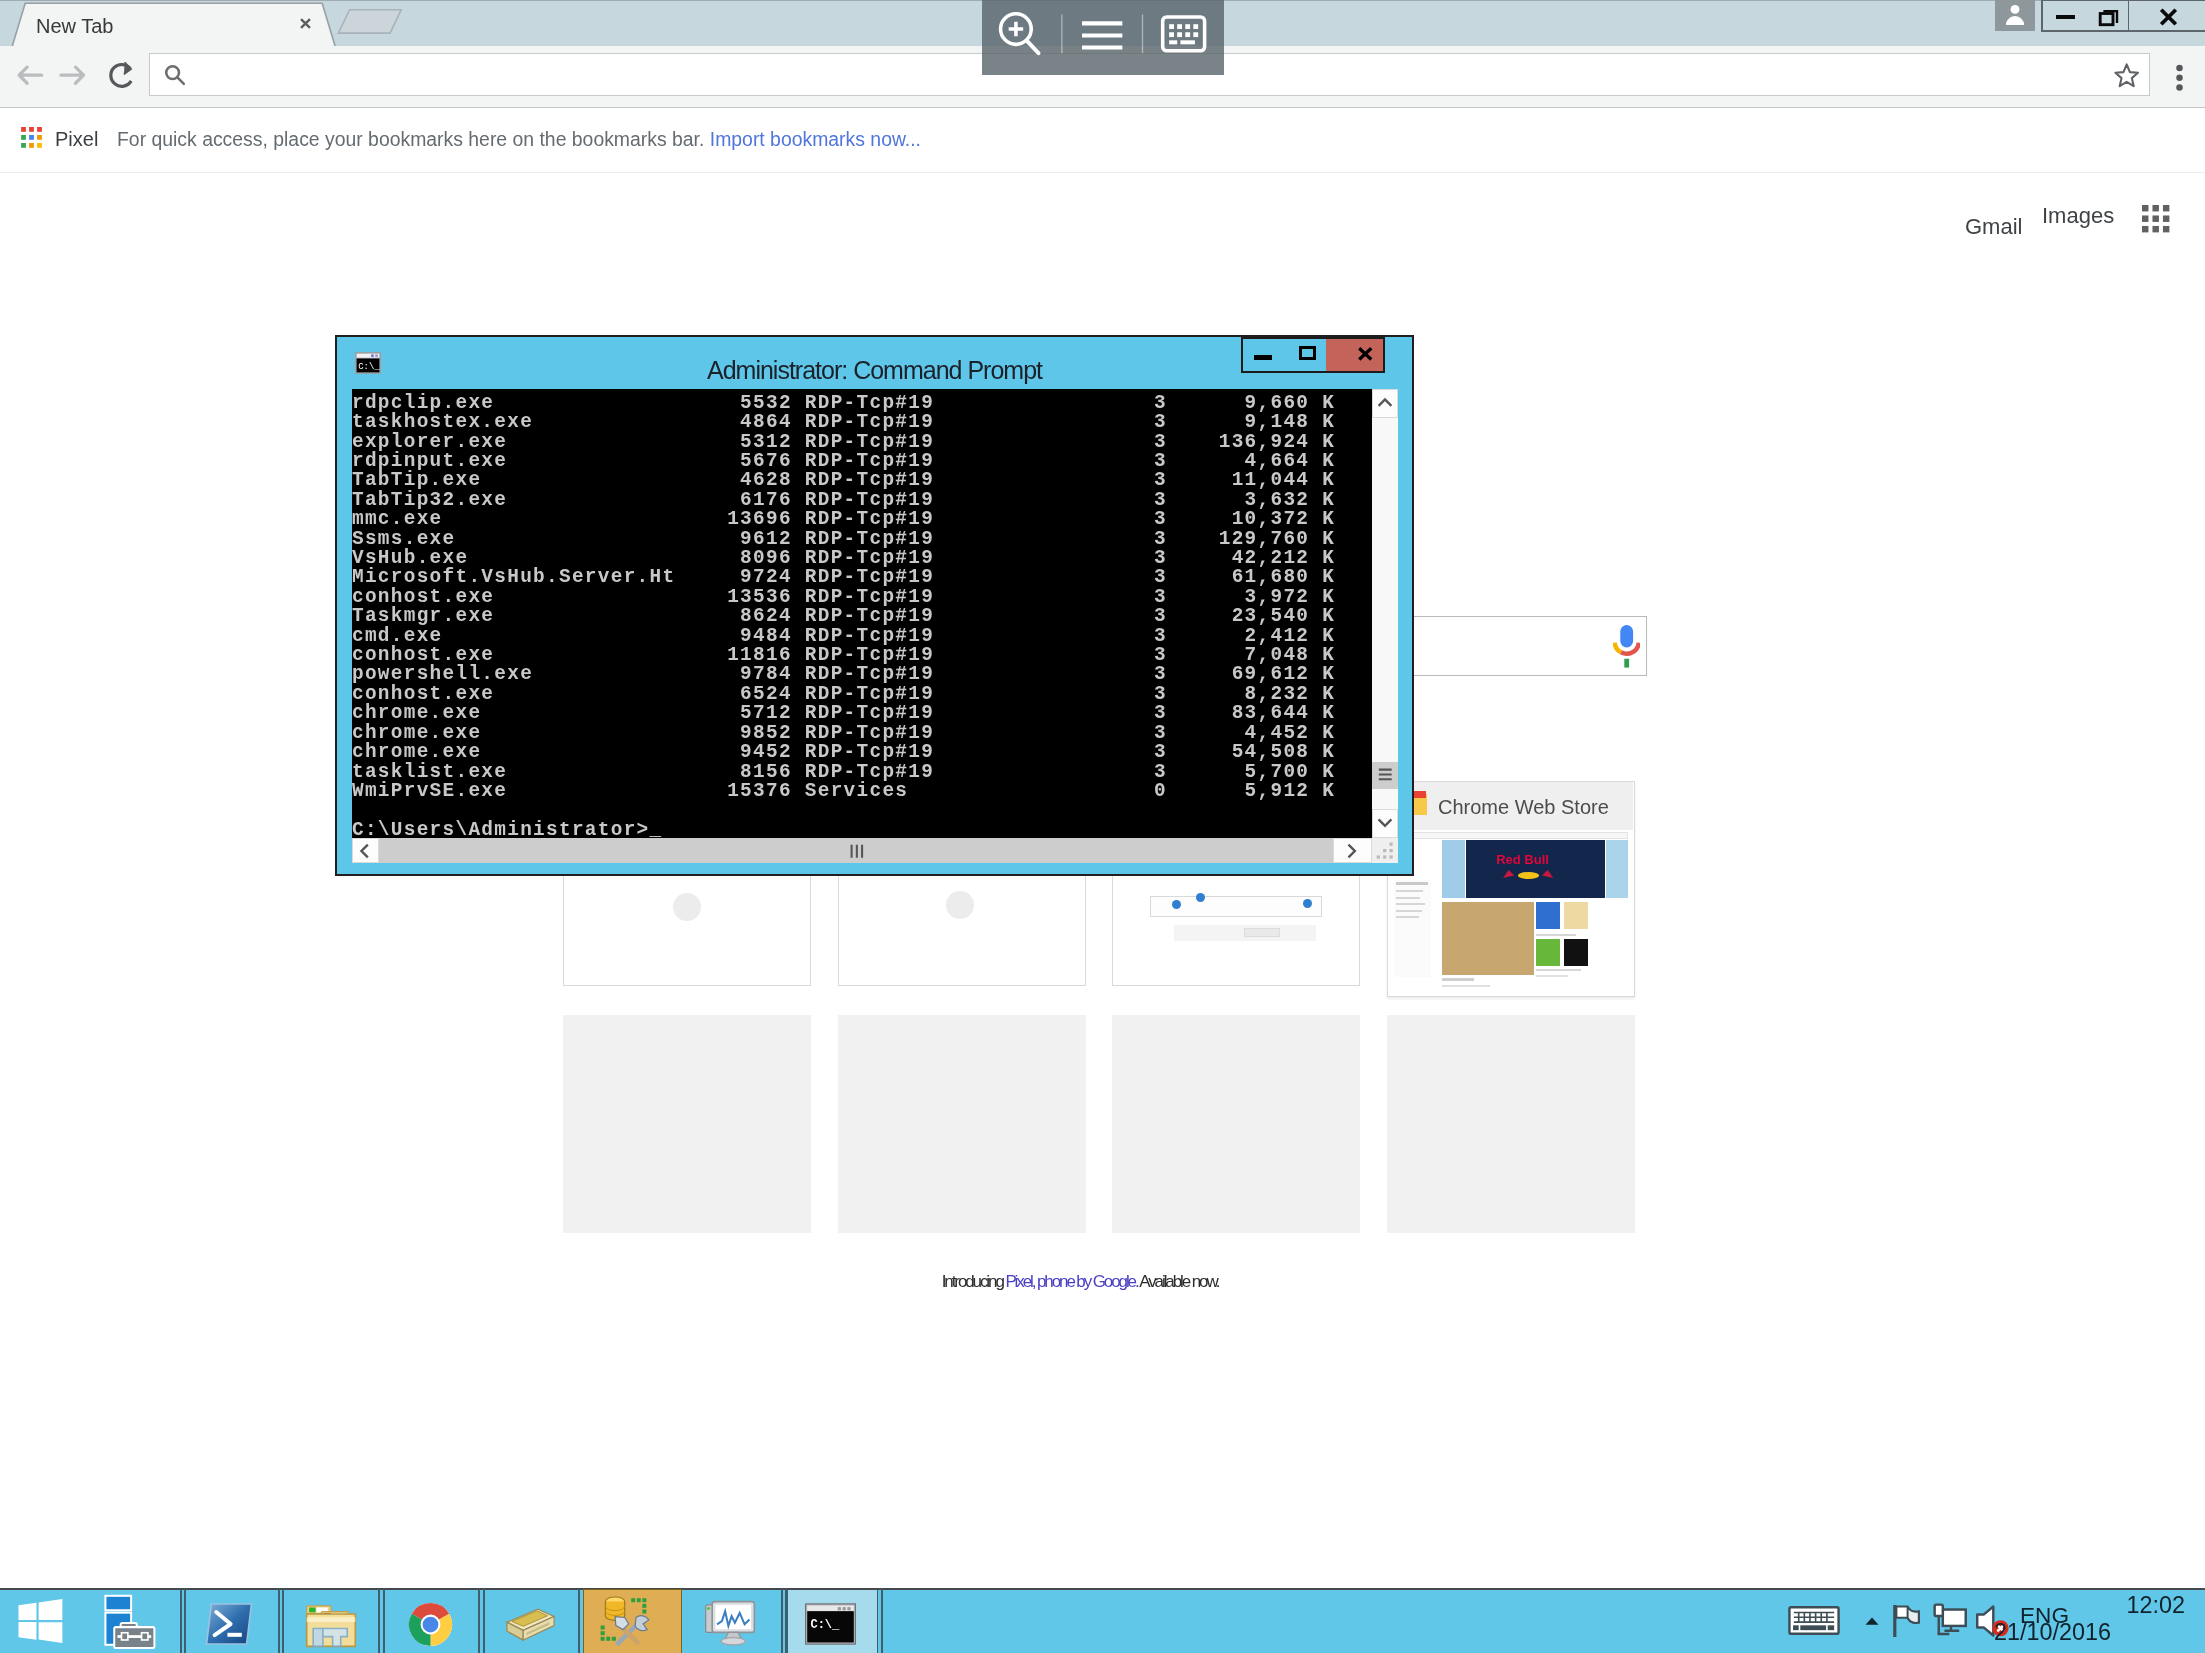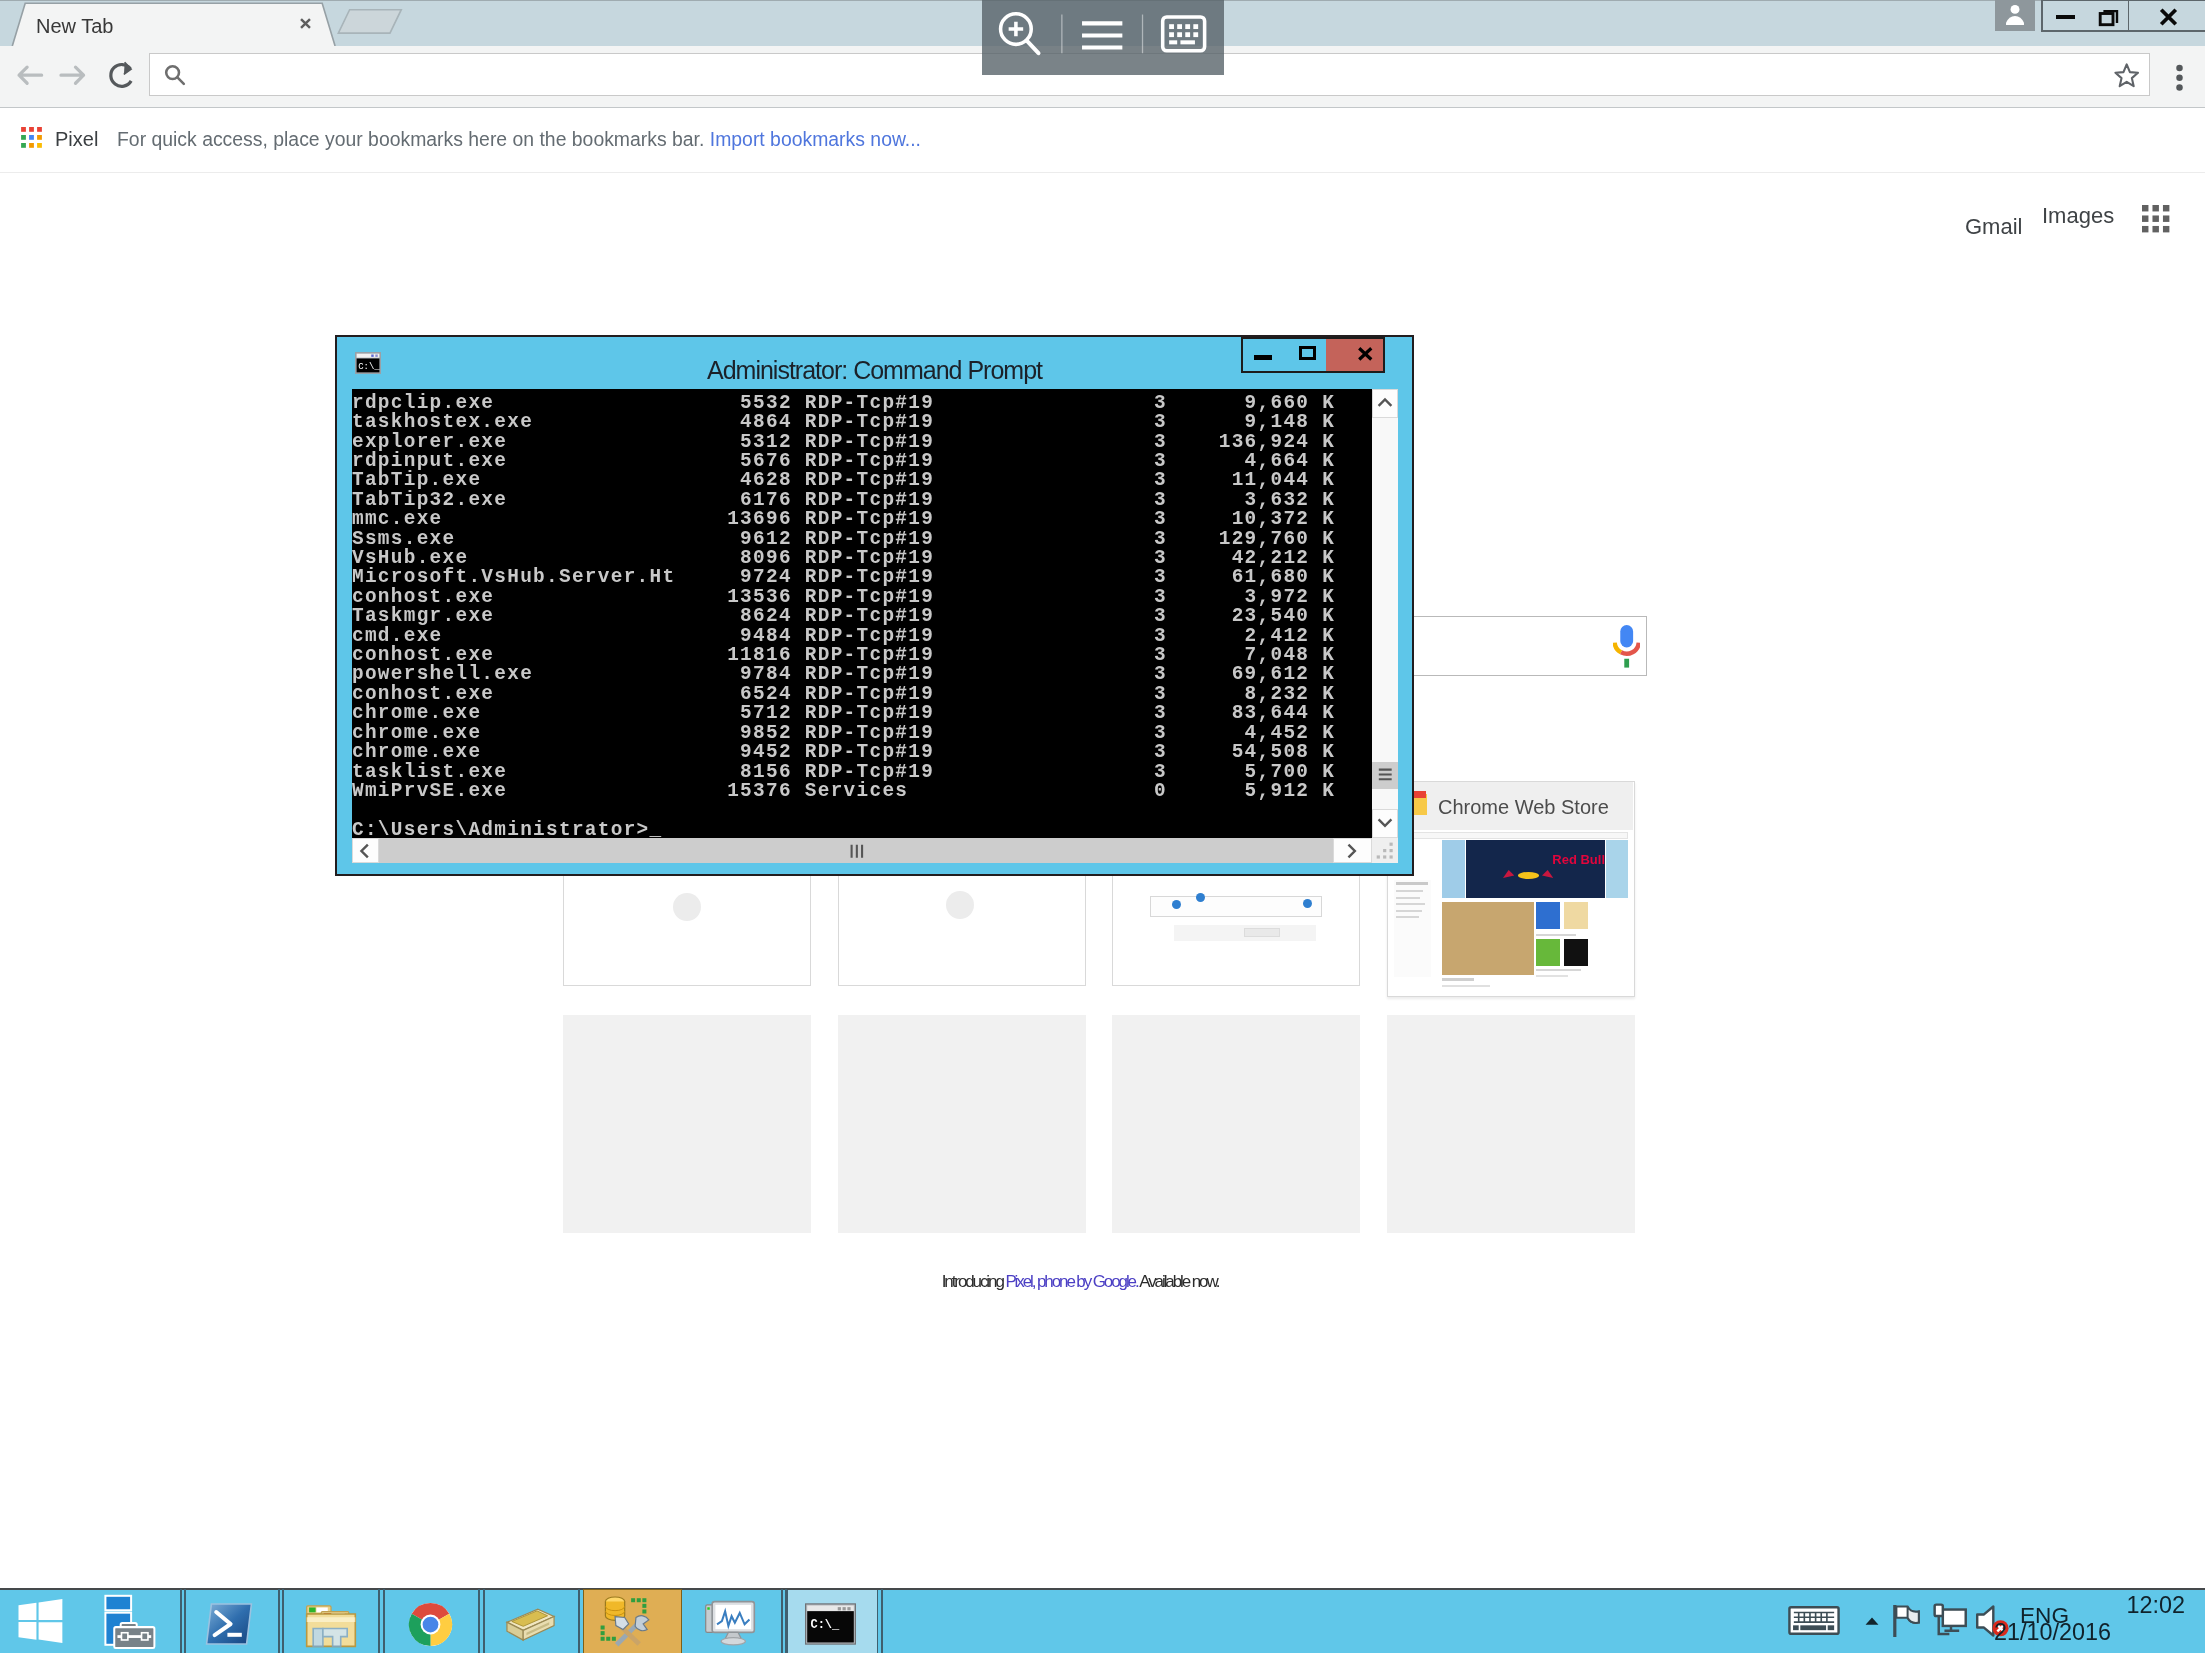--- a/index.html
+++ b/index.html
@@ -151,21 +151,21 @@
 <div class="abs" style="left:1394px;top:880px;width:37px;height:97px;background:#fbfbfb;"></div>
 <div class="abs" style="left:1396px;top:882px;width:32px;height:3.2px;background:#c9c9c9;"></div>
 <div class="abs" style="left:1396px;top:890px;width:27.4px;height:2.4px;background:#d6d6d6;"></div>
 <div class="abs" style="left:1396px;top:897px;width:24px;height:2.4px;background:#d6d6d6;"></div>
 <div class="abs" style="left:1396px;top:903px;width:29px;height:2.4px;background:#d6d6d6;"></div>
 <div class="abs" style="left:1396px;top:910px;width:26px;height:2.4px;background:#d6d6d6;"></div>
 <div class="abs" style="left:1396px;top:916px;width:22.6px;height:2.4px;background:#d6d6d6;"></div>
 <div class="abs" style="left:1442px;top:840px;width:22.6px;height:58px;background:#9fcce8;"></div>
 <div class="abs" style="left:1466px;top:840px;width:139px;height:58px;background:#13264b;"></div>
 <div class="abs" style="left:1606px;top:840px;width:22px;height:58px;background:#a9d4ea;"></div>
-<div class="abs" style="left:1466px;top:852px;width:139px;text-align:right;font-size:13px;font-weight:bold;color:#e1053c;">Red Bull</div>
+<div class="abs" style="left:1466px;top:852px;width:113px;text-align:center;font-size:13px;font-weight:bold;color:#e1053c;">Red Bull</div>
 <div class="abs" style="left:1518px;top:872px;width:21px;height:6.5px;background:#f6c21a;border-radius:50%;"></div>
 <div class="abs" style="left:1503px;top:870px;width:11.3px;height:8px;background:#c9173f;clip-path:polygon(0 100%,50% 0,100% 70%);"></div>
 <div class="abs" style="left:1542px;top:870px;width:11.3px;height:8px;background:#c9173f;clip-path:polygon(0 70%,50% 0,100% 100%);"></div>
 <div class="abs" style="left:1442px;top:978px;width:32px;height:3.2px;background:#cfcfcf;"></div>
 <div class="abs" style="left:1442px;top:985px;width:48px;height:2.4px;background:#e0e0e0;"></div>
 <div class="abs" style="left:1536px;top:934px;width:40px;height:2.4px;background:#d6d6d6;"></div>
 <div class="abs" style="left:1536px;top:969px;width:45px;height:2.4px;background:#d6d6d6;"></div>
 <div class="abs" style="left:1536px;top:975px;width:32px;height:2.4px;background:#e2e2e2;"></div>
 <div class="abs" style="left:1442px;top:902px;width:92px;height:73px;background:#c7a66f;"></div>
 <div class="abs" style="left:1536px;top:902px;width:24px;height:27.4px;background:#2e6fd0;"></div>

